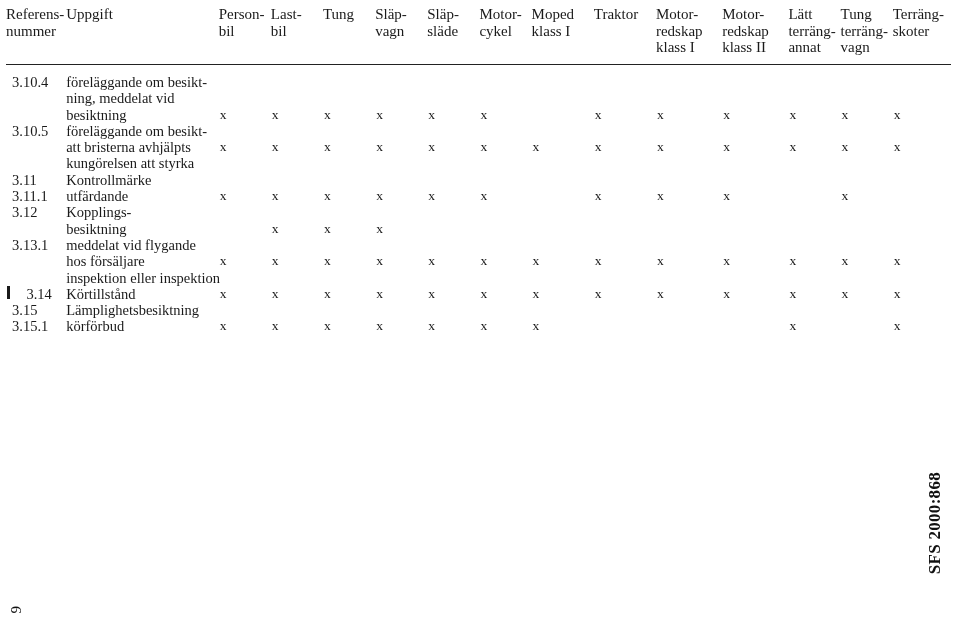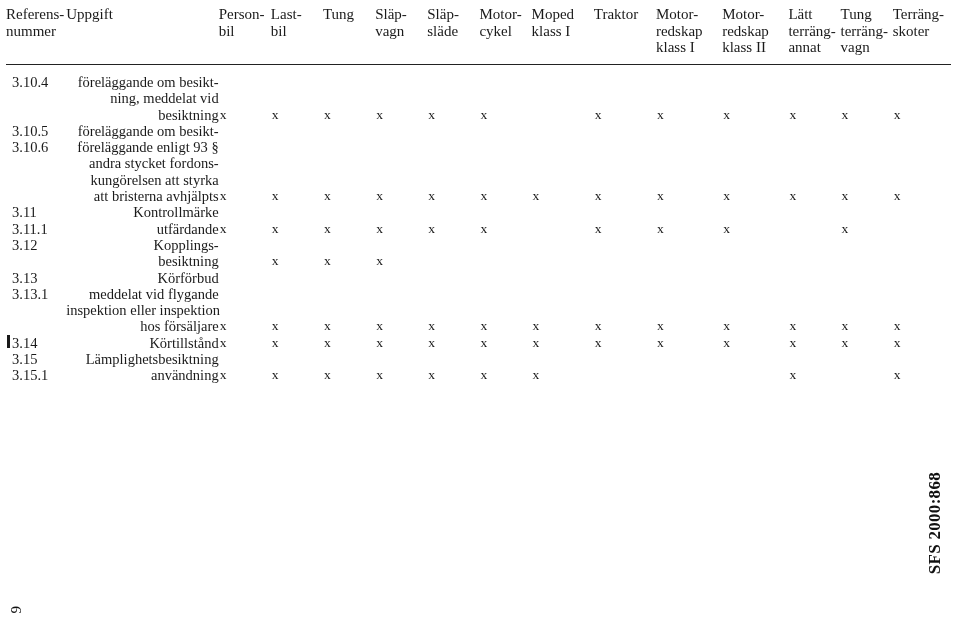--- a/index.html
+++ b/index.html
@@ -61,21 +61,21 @@
     height: 16.3px;
   }
   tbody tr.spacer-top td { height: 9px; }
 
   td.ref {
     text-align: left;
     padding-left: 6px;
     white-space: nowrap;
   }
   td.task {
-    text-align: right;
+    text-align: left;
     white-space: nowrap;
   }
   td.mark {
     text-align: left;
     padding-left: 1px;
     font-size: 13.5px;
   }
 
   
   .changebar {
@@ -235,86 +235,52 @@
           <td class="mark"></td>
           <td class="mark"></td>
           <td class="mark"></td>
           <td class="mark"></td>
           <td class="mark"></td>
           <td class="mark"></td>
           <td class="mark"></td>
           <td class="mark"></td>
         </tr>
         <tr>
-          <td class="ref">3.10.6</td>
-          <td class="task">föreläggande enligt 93 §</td>
-          <td class="mark"></td>
-          <td class="mark"></td>
-          <td class="mark"></td>
-          <td class="mark"></td>
-          <td class="mark"></td>
-          <td class="mark"></td>
-          <td class="mark"></td>
-          <td class="mark"></td>
-          <td class="mark"></td>
-          <td class="mark"></td>
-          <td class="mark"></td>
-          <td class="mark"></td>
-          <td class="mark"></td>
-        </tr>
-        <tr>
-          <td class="ref"></td>
-          <td class="task">andra stycket fordons-</td>
-          <td class="mark"></td>
-          <td class="mark"></td>
-          <td class="mark"></td>
-          <td class="mark"></td>
-          <td class="mark"></td>
-          <td class="mark"></td>
-          <td class="mark"></td>
-          <td class="mark"></td>
-          <td class="mark"></td>
-          <td class="mark"></td>
-          <td class="mark"></td>
-          <td class="mark"></td>
-          <td class="mark"></td>
+          <td class="ref"></td>
+          <td class="task">att bristerna avhjälpts</td>
+          <td class="mark">x</td>
+          <td class="mark">x</td>
+          <td class="mark">x</td>
+          <td class="mark">x</td>
+          <td class="mark">x</td>
+          <td class="mark">x</td>
+          <td class="mark">x</td>
+          <td class="mark">x</td>
+          <td class="mark">x</td>
+          <td class="mark">x</td>
+          <td class="mark">x</td>
+          <td class="mark">x</td>
+          <td class="mark">x</td>
         </tr>
         <tr>
           <td class="ref"></td>
           <td class="task">kungörelsen att styrka</td>
           <td class="mark"></td>
           <td class="mark"></td>
           <td class="mark"></td>
           <td class="mark"></td>
           <td class="mark"></td>
           <td class="mark"></td>
           <td class="mark"></td>
           <td class="mark"></td>
           <td class="mark"></td>
           <td class="mark"></td>
           <td class="mark"></td>
           <td class="mark"></td>
           <td class="mark"></td>
-        </tr>
-        <tr>
-          <td class="ref"></td>
-          <td class="task">att bristerna avhjälpts</td>
-          <td class="mark">x</td>
-          <td class="mark">x</td>
-          <td class="mark">x</td>
-          <td class="mark">x</td>
-          <td class="mark">x</td>
-          <td class="mark">x</td>
-          <td class="mark">x</td>
-          <td class="mark">x</td>
-          <td class="mark">x</td>
-          <td class="mark">x</td>
-          <td class="mark">x</td>
-          <td class="mark">x</td>
-          <td class="mark">x</td>
         </tr>
         <tr>
           <td class="ref">3.11</td>
           <td class="task">Kontrollmärke</td>
           <td class="mark"></td>
           <td class="mark"></td>
           <td class="mark"></td>
           <td class="mark"></td>
           <td class="mark"></td>
           <td class="mark"></td>
@@ -371,89 +337,72 @@
           <td class="mark"></td>
           <td class="mark"></td>
           <td class="mark"></td>
           <td class="mark"></td>
           <td class="mark"></td>
           <td class="mark"></td>
           <td class="mark"></td>
           <td class="mark"></td>
         </tr>
         <tr>
-          <td class="ref">3.13</td>
-          <td class="task">Körförbud</td>
-          <td class="mark"></td>
-          <td class="mark"></td>
-          <td class="mark"></td>
-          <td class="mark"></td>
-          <td class="mark"></td>
-          <td class="mark"></td>
-          <td class="mark"></td>
-          <td class="mark"></td>
-          <td class="mark"></td>
-          <td class="mark"></td>
-          <td class="mark"></td>
-          <td class="mark"></td>
-          <td class="mark"></td>
-        </tr>
-        <tr>
           <td class="ref">3.13.1</td>
           <td class="task">meddelat vid flygande</td>
           <td class="mark"></td>
           <td class="mark"></td>
           <td class="mark"></td>
           <td class="mark"></td>
           <td class="mark"></td>
           <td class="mark"></td>
           <td class="mark"></td>
           <td class="mark"></td>
           <td class="mark"></td>
           <td class="mark"></td>
           <td class="mark"></td>
           <td class="mark"></td>
           <td class="mark"></td>
         </tr>
         <tr>
           <td class="ref"></td>
+          <td class="task">hos försäljare</td>
+          <td class="mark">x</td>
+          <td class="mark">x</td>
+          <td class="mark">x</td>
+          <td class="mark">x</td>
+          <td class="mark">x</td>
+          <td class="mark">x</td>
+          <td class="mark">x</td>
+          <td class="mark">x</td>
+          <td class="mark">x</td>
+          <td class="mark">x</td>
+          <td class="mark">x</td>
+          <td class="mark">x</td>
+          <td class="mark">x</td>
+        </tr>
+        <tr>
+          <td class="ref"></td>
           <td class="task">inspektion eller inspektion</td>
           <td class="mark"></td>
           <td class="mark"></td>
           <td class="mark"></td>
           <td class="mark"></td>
           <td class="mark"></td>
           <td class="mark"></td>
           <td class="mark"></td>
           <td class="mark"></td>
           <td class="mark"></td>
           <td class="mark"></td>
           <td class="mark"></td>
           <td class="mark"></td>
           <td class="mark"></td>
         </tr>
         <tr>
-          <td class="ref"></td>
-          <td class="task">hos försäljare</td>
-          <td class="mark">x</td>
-          <td class="mark">x</td>
-          <td class="mark">x</td>
-          <td class="mark">x</td>
-          <td class="mark">x</td>
-          <td class="mark">x</td>
-          <td class="mark">x</td>
-          <td class="mark">x</td>
-          <td class="mark">x</td>
-          <td class="mark">x</td>
-          <td class="mark">x</td>
-          <td class="mark">x</td>
-          <td class="mark">x</td>
-        </tr>
-        <tr>
-          <td class="ref" style="position: relative;">3.14<span class="changebar"></span></td>
+          <td class="ref" style="position: relative; text-align: center;">3.14<span class="changebar"></span></td>
           <td class="task">Körtillstånd</td>
           <td class="mark">x</td>
           <td class="mark">x</td>
           <td class="mark">x</td>
           <td class="mark">x</td>
           <td class="mark">x</td>
           <td class="mark">x</td>
           <td class="mark">x</td>
           <td class="mark">x</td>
           <td class="mark">x</td>
@@ -474,21 +423,21 @@
           <td class="mark"></td>
           <td class="mark"></td>
           <td class="mark"></td>
           <td class="mark"></td>
           <td class="mark"></td>
           <td class="mark"></td>
           <td class="mark"></td>
         </tr>
         <tr>
           <td class="ref">3.15.1</td>
-          <td class="task">användning</td>
+          <td class="task">körförbud</td>
           <td class="mark">x</td>
           <td class="mark">x</td>
           <td class="mark">x</td>
           <td class="mark">x</td>
           <td class="mark">x</td>
           <td class="mark">x</td>
           <td class="mark">x</td>
           <td class="mark"></td>
           <td class="mark"></td>
           <td class="mark"></td>

